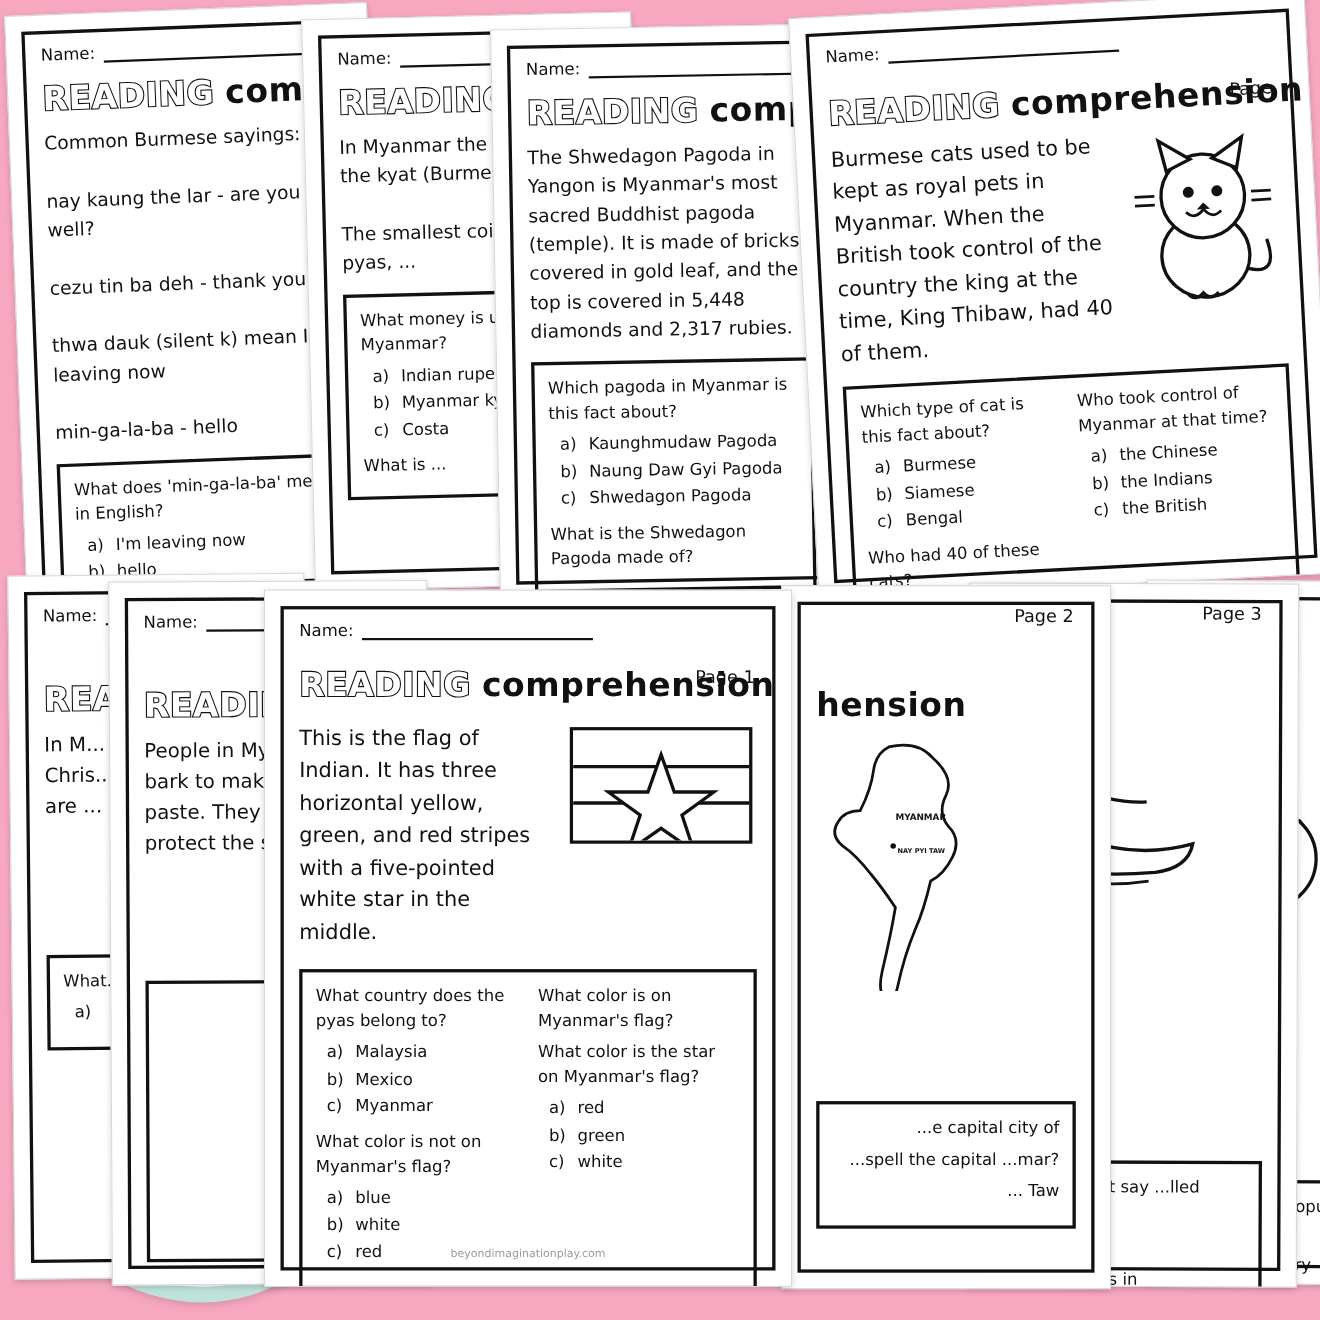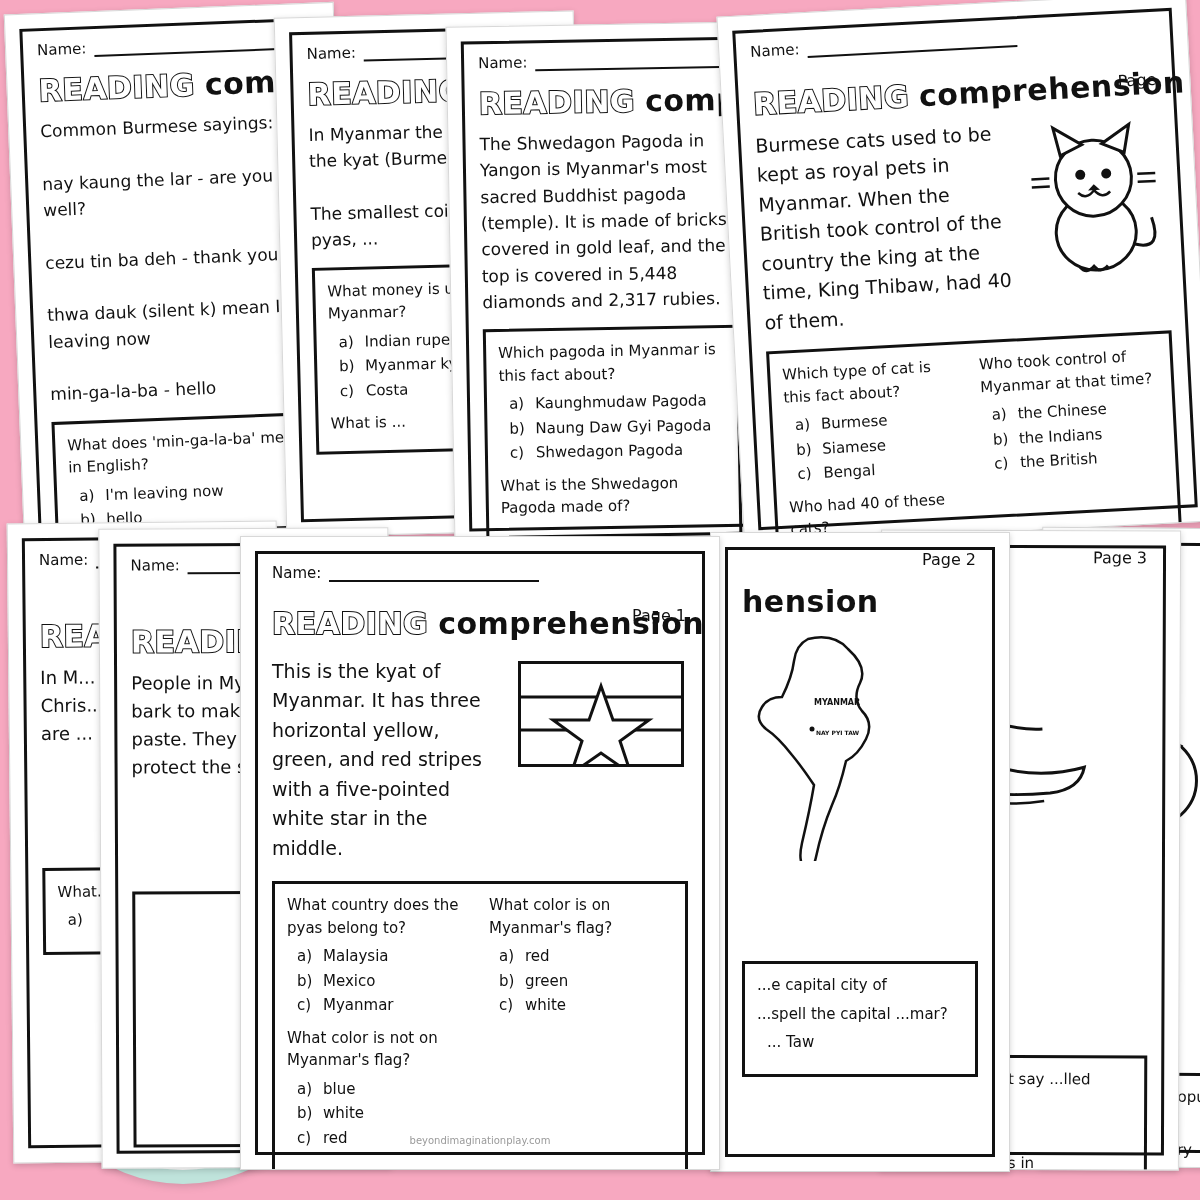--- a/index.html
+++ b/index.html
@@ -285,32 +285,32 @@
           <li><span>...es</span></li>
         </ol>
         <div class="q">...e words is in</div>
       </div>
     </div>
   </div>
 
   <div class="sheet" style="left:710px;top:532px;width:300px;height:640px;transform:rotate(0deg);z-index:12;">
     <div class="inner">
       <div class="pagelbl">Page 2</div>
-      <div class="title" style="margin-top:24px;">
+      <div class="title" style="margin-top:64px;">
         <span class="solid">hension</span>
       </div>
       <div style="margin-top:12px;">
         <svg class="art" width="170" height="230" viewBox="0 0 170 230">
           <path d="M66 8 q26 -6 40 10 q20 18 12 34 q-8 16 2 28 q12 12 4 28 q-8 16 -20 22 q-6 26 -14 44 q-10 24 -16 52 q-4 18 -12 10 q-6 -6 -2 -24 q8 -34 12 -58 q-12 -18 -22 -30 q-14 -18 -26 -26 q-12 -10 -4 -22 q6 -10 20 -10 q10 -20 12 -36 q2 -16 14 -22 z" fill="#fff" stroke="#111" stroke-width="2.5"></path>
           <text x="72" y="74" font-size="8" font-family="DejaVu Sans" fill="#111" font-weight="bold">MYANMAR</text>
           <text x="74" y="104" font-size="6" font-family="DejaVu Sans" fill="#111" font-weight="bold">NAY PYI TAW</text>
           <circle cx="70" cy="98" r="2.5" fill="#111"></circle>
         </svg>
       </div>
-      <div class="qbox" style="margin-top:100px;">
+      <div class="qbox" style="margin-top:100px;text-align:right;">
         <div class="q">...e capital city of</div>
         <div class="q">...spell the capital ...mar?</div>
         <ol>
           <li><span>... Taw</span></li>
 
         </ol>
       </div>
     </div>
   </div>
 
@@ -354,21 +354,21 @@
       <div class="nameline">
         <span>Name:</span>
         <span class="ul"></span>
       </div>
       <div class="pagelbl" style="top:14px;margin-top:38px;">Page 1</div>
       <div class="title" style="margin-top:24px;">
         <span class="outline">READING</span>
         <span class="solid">comprehension</span>
       </div>
       <div style="display:flex;gap:14px;margin-top:6px;">
-        <div class="body" style="font-size:19px;flex:1;">This is the kyat of Myanmar. It has three horizontal yellow, green, and red stripes with a five-pointed white star in the middle.</div>
+        <div class="body" style="font-size:19px;flex:1;">This is the flag of Indian. It has three horizontal yellow, green, and red stripes with a five-pointed white star in the middle.</div>
         <div style="flex:0 0 170px;padding-top:14px;">
           <svg class="flag" viewBox="0 0 160 100" preserveAspectRatio="none">
             <rect x="0" y="0" width="160" height="100" fill="#fff"></rect>
             <line x1="0" y1="33" x2="160" y2="33" stroke="#111" stroke-width="3"></line>
             <line x1="0" y1="66" x2="160" y2="66" stroke="#111" stroke-width="3"></line>
             <polygon points="80,22 92,56 128,56 99,77 110,110 80,89 50,110 61,77 32,56 68,56" fill="#fff" stroke="#111" stroke-width="3"></polygon>
           </svg>
         </div>
       </div>
       <div class="qbox cols" style="margin-top:18px;">
@@ -381,20 +381,21 @@
           </ol>
           <div class="q">What color is not on Myanmar's flag?</div>
           <ol>
             <li><span class="k">a)</span><span>blue</span></li>
             <li><span class="k">b)</span><span>white</span></li>
             <li><span class="k">c)</span><span>red</span></li>
           </ol>
         </div>
         <div>
           <div class="q">What color is on Myanmar's flag?</div>
+          <div class="q">What color is the star on Myanmar's flag?</div>
           <ol>
             <li><span class="k">a)</span><span>red</span></li>
             <li><span class="k">b)</span><span>green</span></li>
             <li><span class="k">c)</span><span>white</span></li>
           </ol>
         </div>
       </div>
       <div class="footer">beyondimaginationplay.com</div>
     </div>
   </div>

